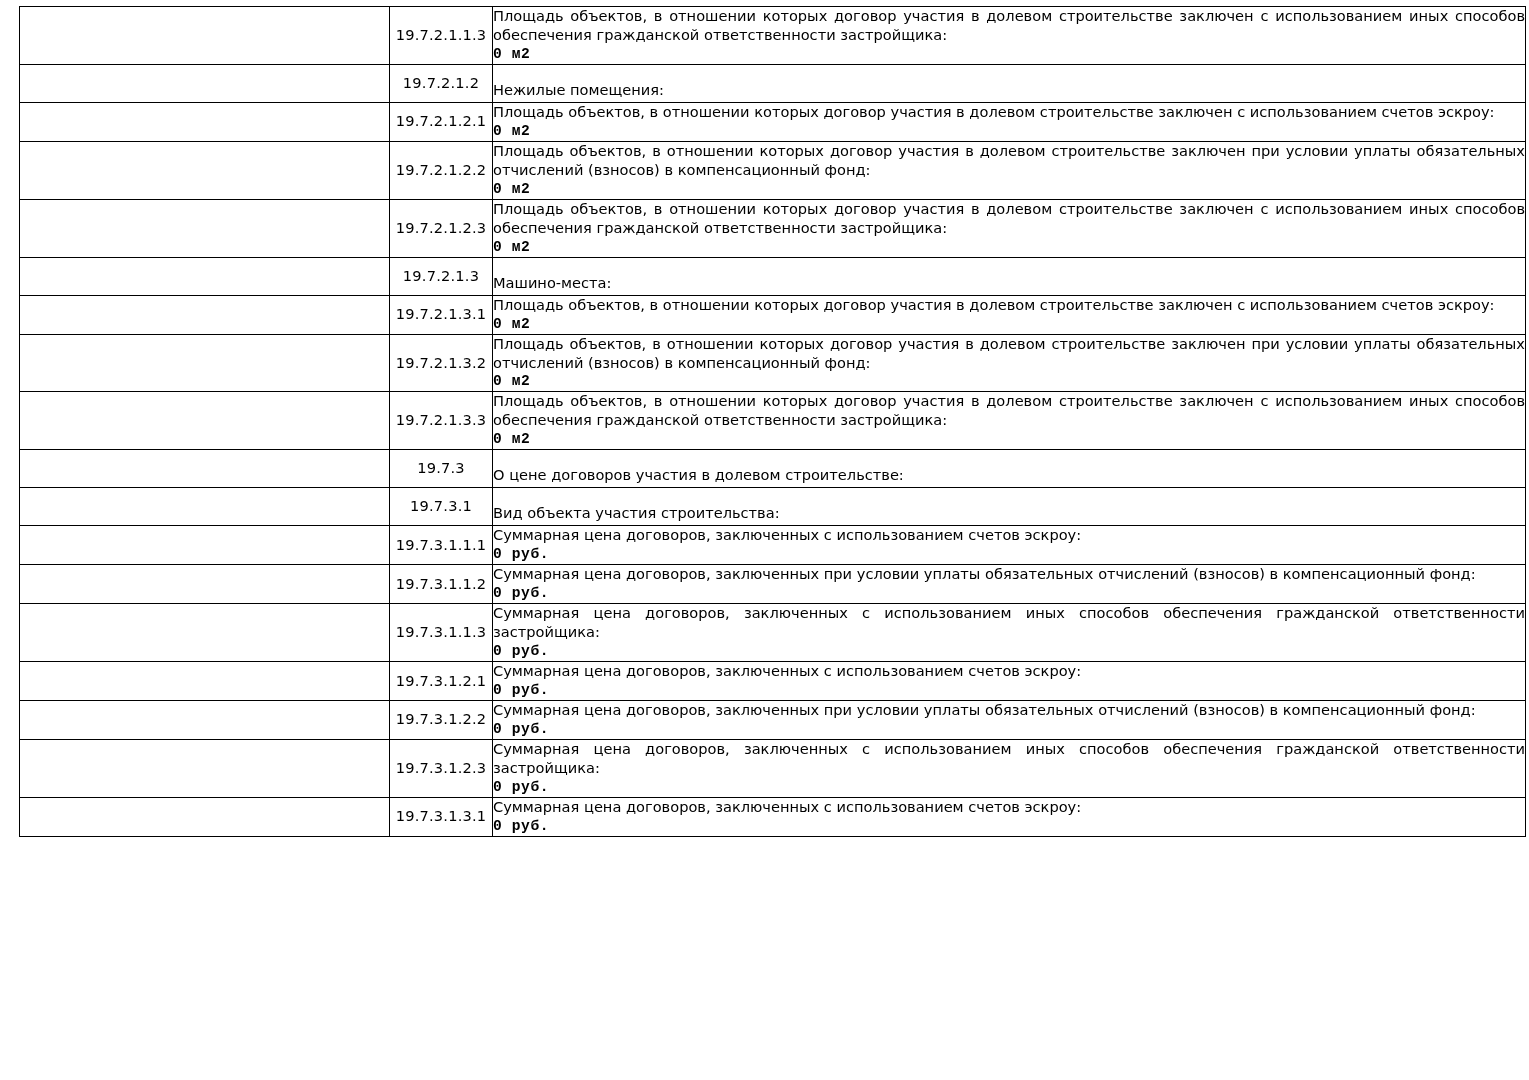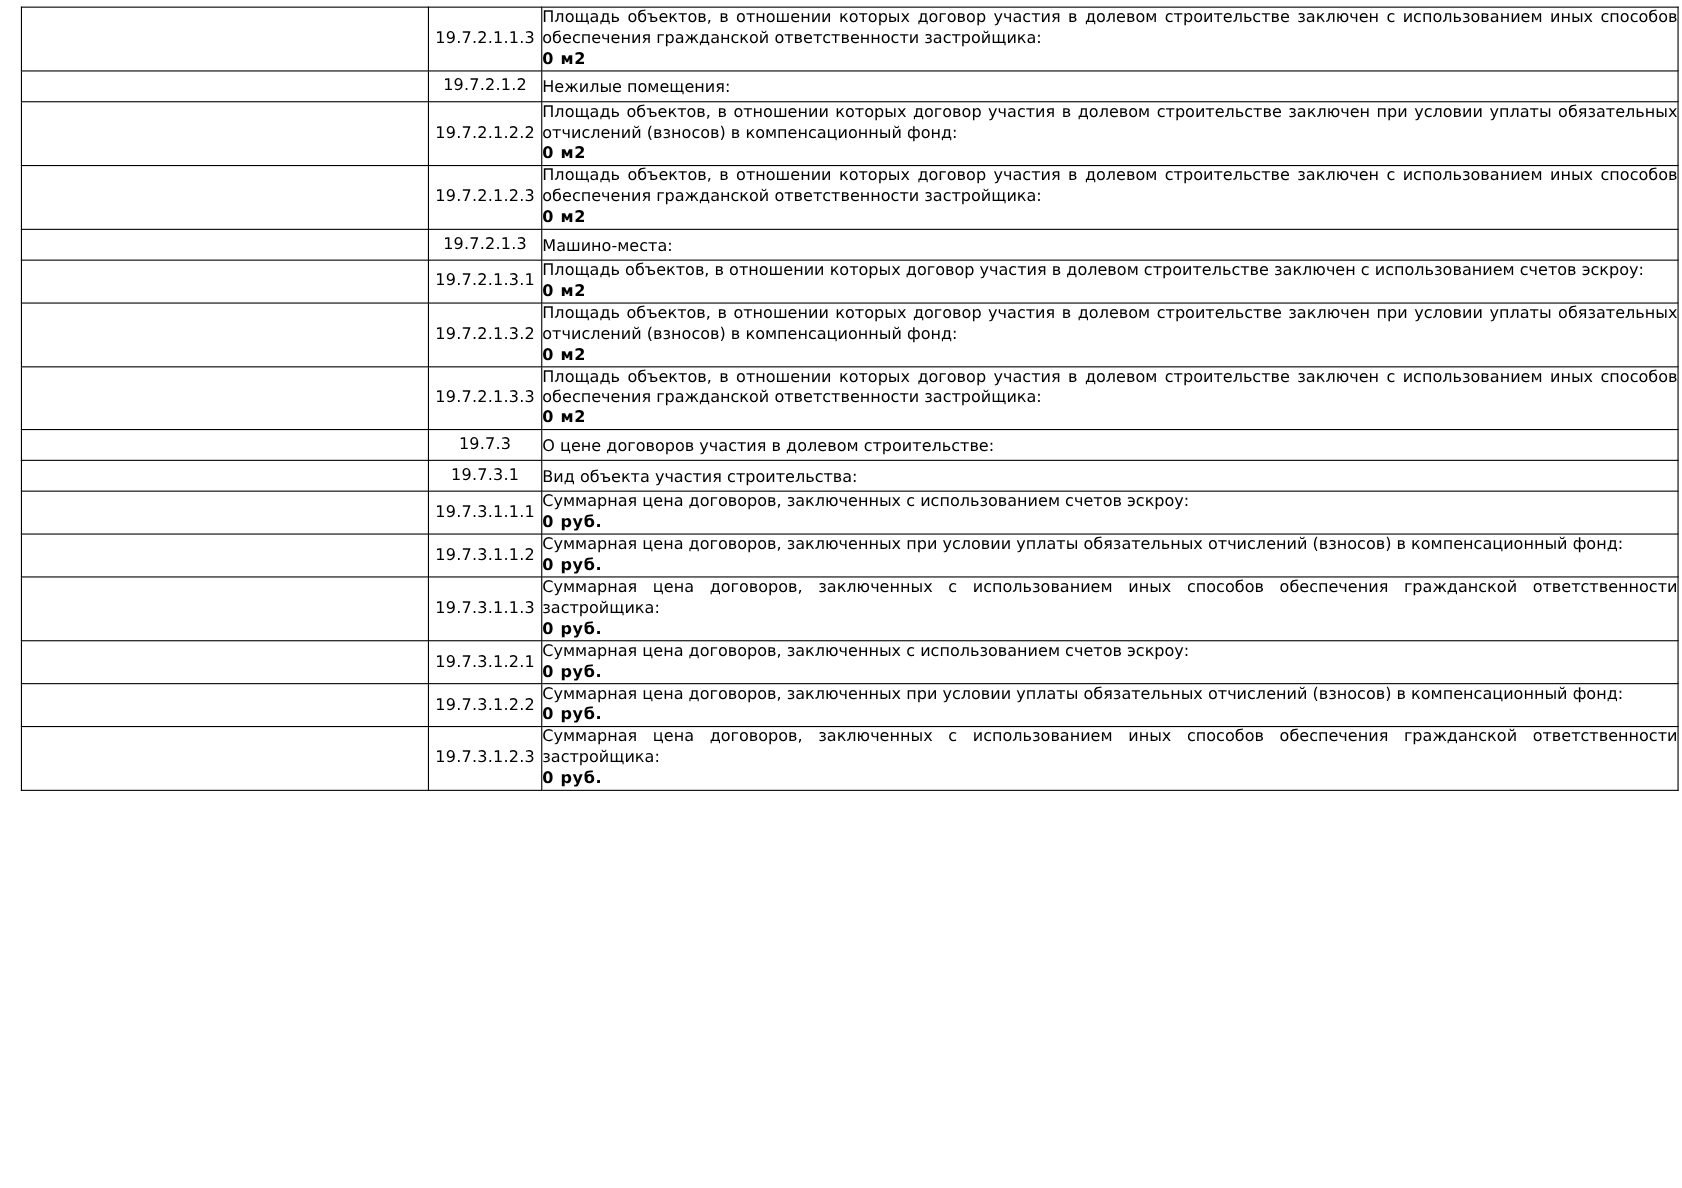--- a/index.html
+++ b/index.html
@@ -51,23 +51,24 @@
     text-justify: inter-word;
     margin-top: 48px;
   }
   .body-text {
     display: block;
   }
   .body-value {
     display: block;
     font-weight: bold;
     letter-spacing: 0.6px;
+    font-family: Liberation Mono, monospace;
   }
   tr.row-single td.cell-body {
-    padding-top: 6px;
+    padding-top: 16px;
     padding-bottom: 2px;
   }
   tr.row-single td.cell-body .body-text {
     text-align: left;
   }
   .nojust .body-text { text-align: left; }
 </style>
 </head>
 <body>
 
@@ -89,20 +90,28 @@
         </tr>
         <tr class="row-single">
           <td class="cell-left">&nbsp;</td>
           <td class="cell-code">19.7.2.1.2</td>
           <td class="cell-body nojust">
             <span class="body-text">Нежилые помещения:</span>
           </td>
         </tr>
         <tr>
           <td class="cell-left">&nbsp;</td>
+          <td class="cell-code">19.7.2.1.2.1</td>
+          <td class="cell-body">
+            <span class="body-text">Площадь объектов, в отношении которых договор участия в долевом строительстве заключен с использованием счетов эскроу:</span>
+            <span class="body-value">0 м2</span>
+          </td>
+        </tr>
+        <tr>
+          <td class="cell-left">&nbsp;</td>
           <td class="cell-code">19.7.2.1.2.2</td>
           <td class="cell-body">
             <span class="body-text">Площадь объектов, в отношении которых договор участия в долевом строительстве заключен при условии уплаты обязательных отчислений (взносов) в компенсационный фонд:</span>
             <span class="body-value">0 м2</span>
           </td>
         </tr>
         <tr>
           <td class="cell-left">&nbsp;</td>
           <td class="cell-code">19.7.2.1.2.3</td>
           <td class="cell-body">
@@ -193,18 +202,26 @@
           <td class="cell-body">
             <span class="body-text">Суммарная цена договоров, заключенных при условии уплаты обязательных отчислений (взносов) в компенсационный фонд:</span>
             <span class="body-value">0 руб.</span>
           </td>
         </tr>
         <tr>
           <td class="cell-left">&nbsp;</td>
           <td class="cell-code">19.7.3.1.2.3</td>
           <td class="cell-body">
             <span class="body-text">Суммарная цена договоров, заключенных с использованием иных способов обеспечения гражданской ответственности застройщика:</span>
+            <span class="body-value">0 руб.</span>
+          </td>
+        </tr>
+        <tr>
+          <td class="cell-left">&nbsp;</td>
+          <td class="cell-code">19.7.3.1.3.1</td>
+          <td class="cell-body">
+            <span class="body-text">Суммарная цена договоров, заключенных с использованием счетов эскроу:</span>
             <span class="body-value">0 руб.</span>
           </td>
         </tr>
       </tbody>
   </table>
 </div>
 
 </body></html>

